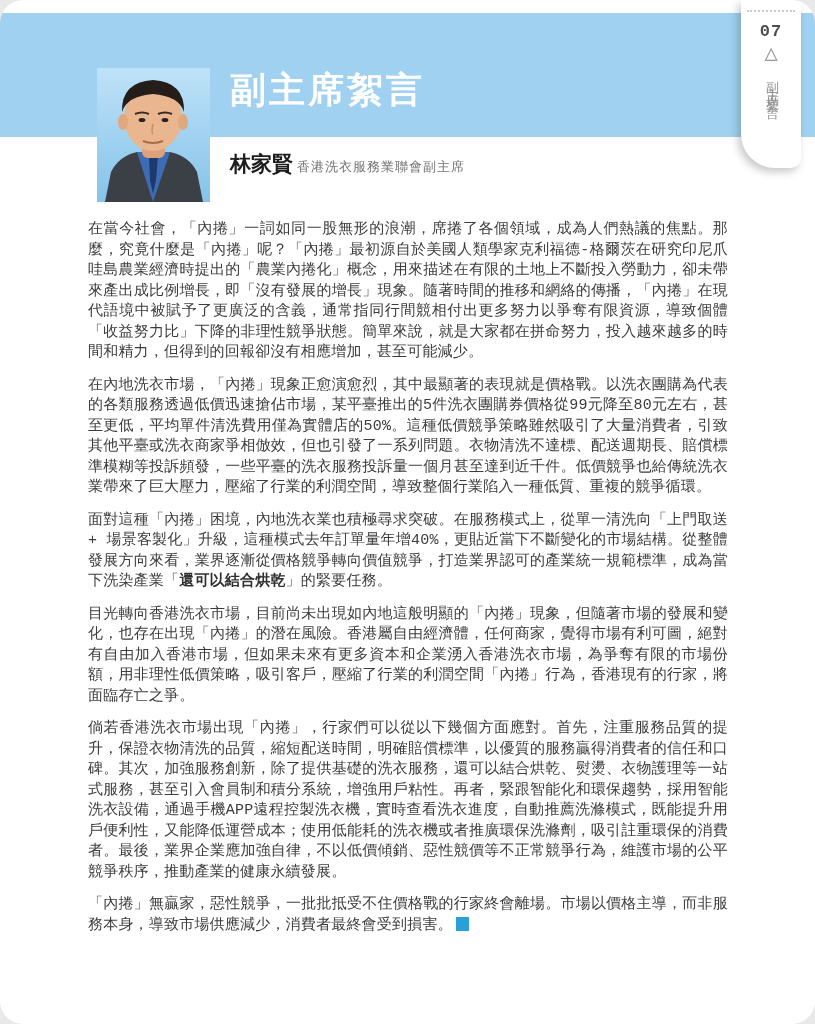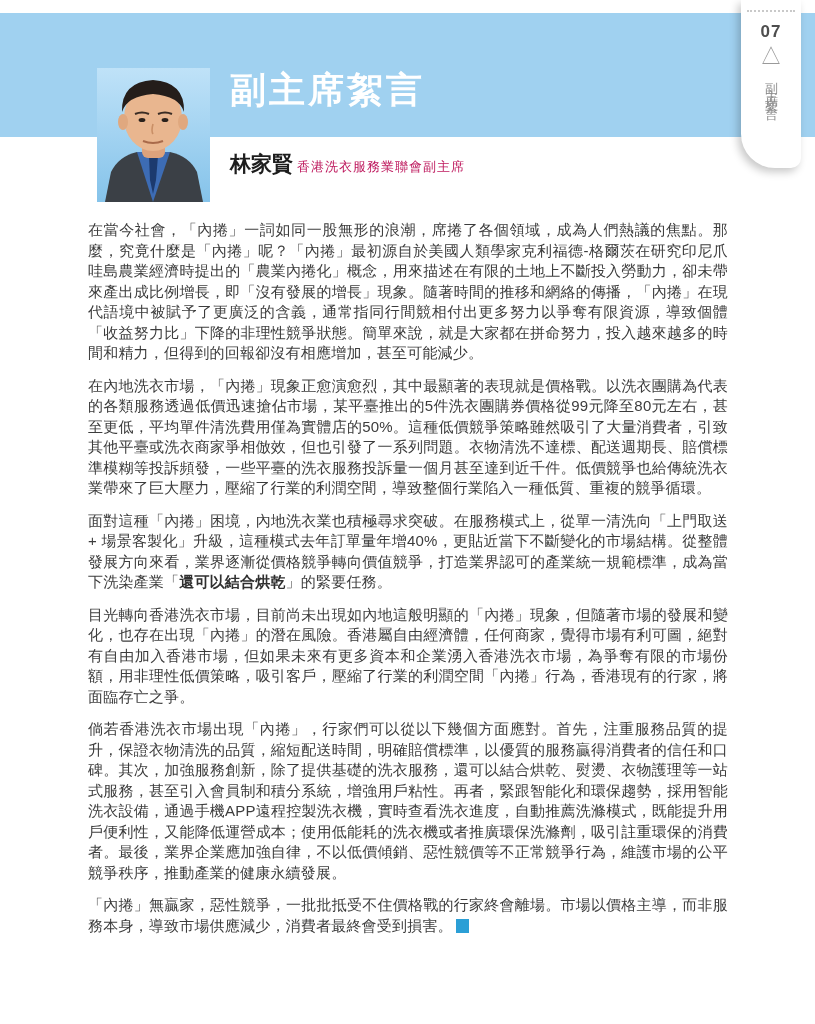--- a/index.html
+++ b/index.html
@@ -2,21 +2,22 @@
 <html lang="zh-Hant"><head>
 <meta charset="utf-8">
 <style>
   html,body{margin:0;padding:0;background:#e9e9e9;}
   .page{
     position:relative;
     width:815px;height:1024px;
     margin:0 auto;
     background:#ffffff;
     overflow:hidden;
-    font-family:Liberation Sans, sans-serif;
+    font-family:Liberation Mono, monospace;
+    border-radius:23px;
   }
   
   .band{
     position:absolute;left:0;top:13px;width:815px;height:124px;
     background:#a0d1f0;
   }
   
   .tab{
     position:absolute;right:14px;top:0;width:60px;height:168px;
     background:#ffffff;
@@ -53,21 +54,21 @@
   .section-title{
     position:absolute;left:230px;top:66px;margin:0;
     font-size:36px;font-weight:bold;color:#ffffff;letter-spacing:3px;
     z-index:3;
   }
   .author-row{
     position:absolute;left:230px;top:150px;z-index:3;
     display:flex;align-items:baseline;gap:4px;
   }
   .author-name{font-size:21px;font-weight:bold;color:#1d1d1d;}
-  .author-title{font-size:13px;color:#be185d;letter-spacing:1px;}
+  .author-title{font-size:13px;color:#737373;letter-spacing:1px;}
   
   .article{
     position:absolute;left:88px;top:208px;width:640px;
   }
   .article h2{
     margin:0 0 14px 0;
     font-size:23px;font-weight:bold;color:#29a4dd;letter-spacing:0.5px;
   }
   .article p{
     margin:12px 0 11px 0;

